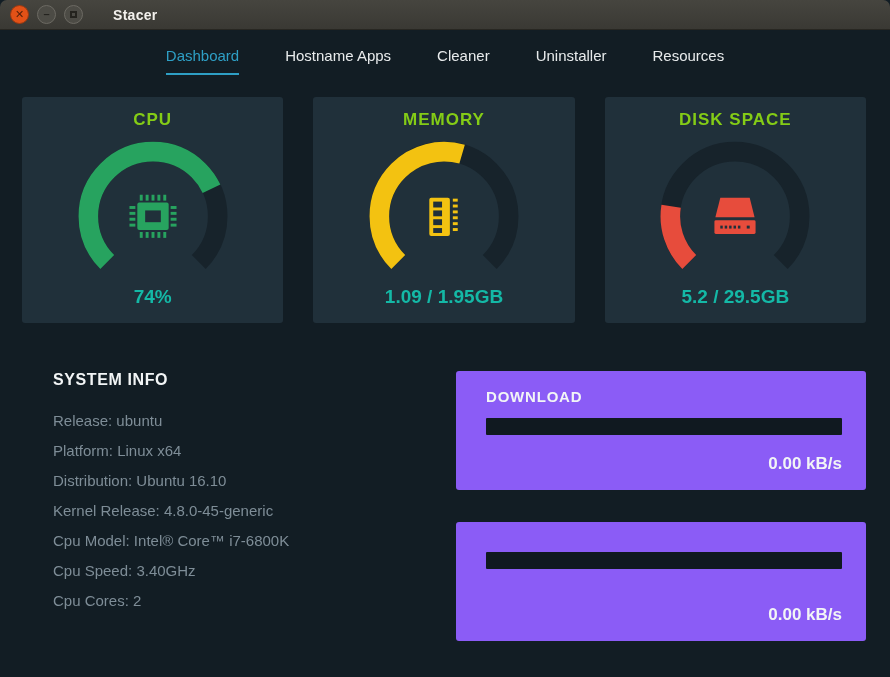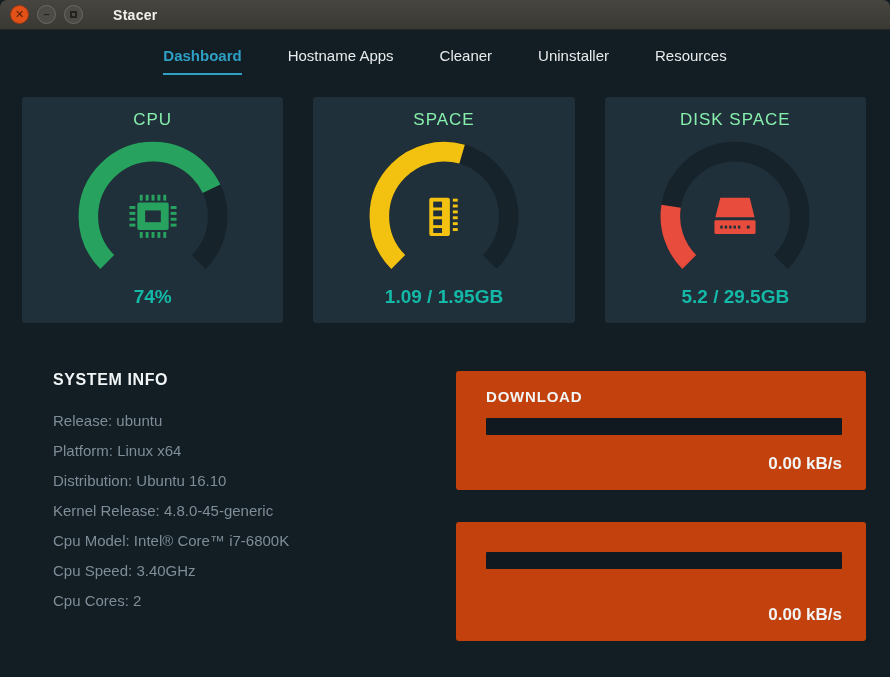--- a/index.html
+++ b/index.html
@@ -41,44 +41,44 @@
     margin-top: 17px;
     flex: 0 0 auto;
   }
   .nav-tab {
     font-size: 15px;
     color: #e8ebec;
     padding-bottom: 9px;
     cursor: pointer;
     border-bottom: 2px solid transparent;
   }
-  .nav-tab.active { color: #2e9fc5; border-bottom-color: #2e9fc5; font-weight: bold; }
+  .nav-tab.active { color: #2e9fc5; border-bottom-color: #2e9fc5; }
 
   
   .gauges-row {
     display: flex;
     gap: 30px;
     margin: 22px 24px 0 22px;
     flex: 0 0 auto;
   }
   .gauge-card {
     flex: 1 1 0;
     height: 226px;
     background: #20303a;
     border-radius: 3px;
     display: flex;
     flex-direction: column;
     align-items: center;
     padding: 13px 10px 15px 10px;
   }
   .gauge-title {
     font-size: 17px;
-    font-weight: normal;
+    font-weight: bold;
     letter-spacing: 1px;
-    color: #86efac;
+    color: #84cc16;
   }
   .gauge-svg { margin-top: 2px; display: block; }
   .gauge-track { stroke: #17232b; }
   .gauge-value-label {
     font-size: 19px;
     font-weight: bold;
     color: #14b8a6;
     margin-top: auto;
   }
 
@@ -100,21 +100,21 @@
   .sysinfo-item {
     font-size: 15px;
     color: #7e8d97;
     margin-bottom: 15px;
     line-height: 15px;
   }
 
   .net-col { width: 410px; display: flex; flex-direction: column; gap: 32px; }
   .net-card {
     height: 119px;
-    background: #c2410c;
+    background: #8b5cf6;
     border-radius: 3px;
     padding: 17px 24px 16px 30px;
     display: flex;
     flex-direction: column;
   }
   .net-title {
     font-size: 15px;
     font-weight: bold;
     letter-spacing: 0.8px;
     color: #f2f5f6;
@@ -184,21 +184,21 @@
             <rect x="118" y="81.5" width="6" height="3"></rect>
             <rect x="118" y="87.5" width="6" height="3"></rect>
             <rect x="118" y="93.5" width="6" height="3"></rect>
           <rect x="92" y="80" width="16" height="12" fill="#20303a"></rect>
         </g>
       </svg>
       <div class="gauge-value-label">74%</div>
     </div>
 
     <div class="gauge-card">
-      <div class="gauge-title">SPACE</div>
+      <div class="gauge-title">MEMORY</div>
       <svg class="gauge-svg" width="196" height="150" viewBox="0 0 200 153">
         <path class="gauge-track" d="M 53.33 132.67 A 66 66 0 1 1 146.67 132.67" fill="none" stroke-width="20" pathLength="100"></path>
         <path class="gauge-value-arc" d="M 53.33 132.67 A 66 66 0 1 1 146.67 132.67" fill="none" stroke-width="20" pathLength="100" stroke-dasharray="56 100" stroke="#f3c211"></path>
         <g class="gauge-icon" fill="#f3c211">
           <rect x="85" y="67" width="21" height="39" rx="2"></rect>
           <rect x="89" y="71" width="9" height="6" fill="#20303a"></rect>
           <rect x="89" y="80" width="9" height="6" fill="#20303a"></rect>
           <rect x="89" y="89" width="9" height="6" fill="#20303a"></rect>
           <rect x="89" y="98" width="9" height="5" fill="#20303a"></rect>
           <rect x="109" y="68" width="5" height="3"></rect>

